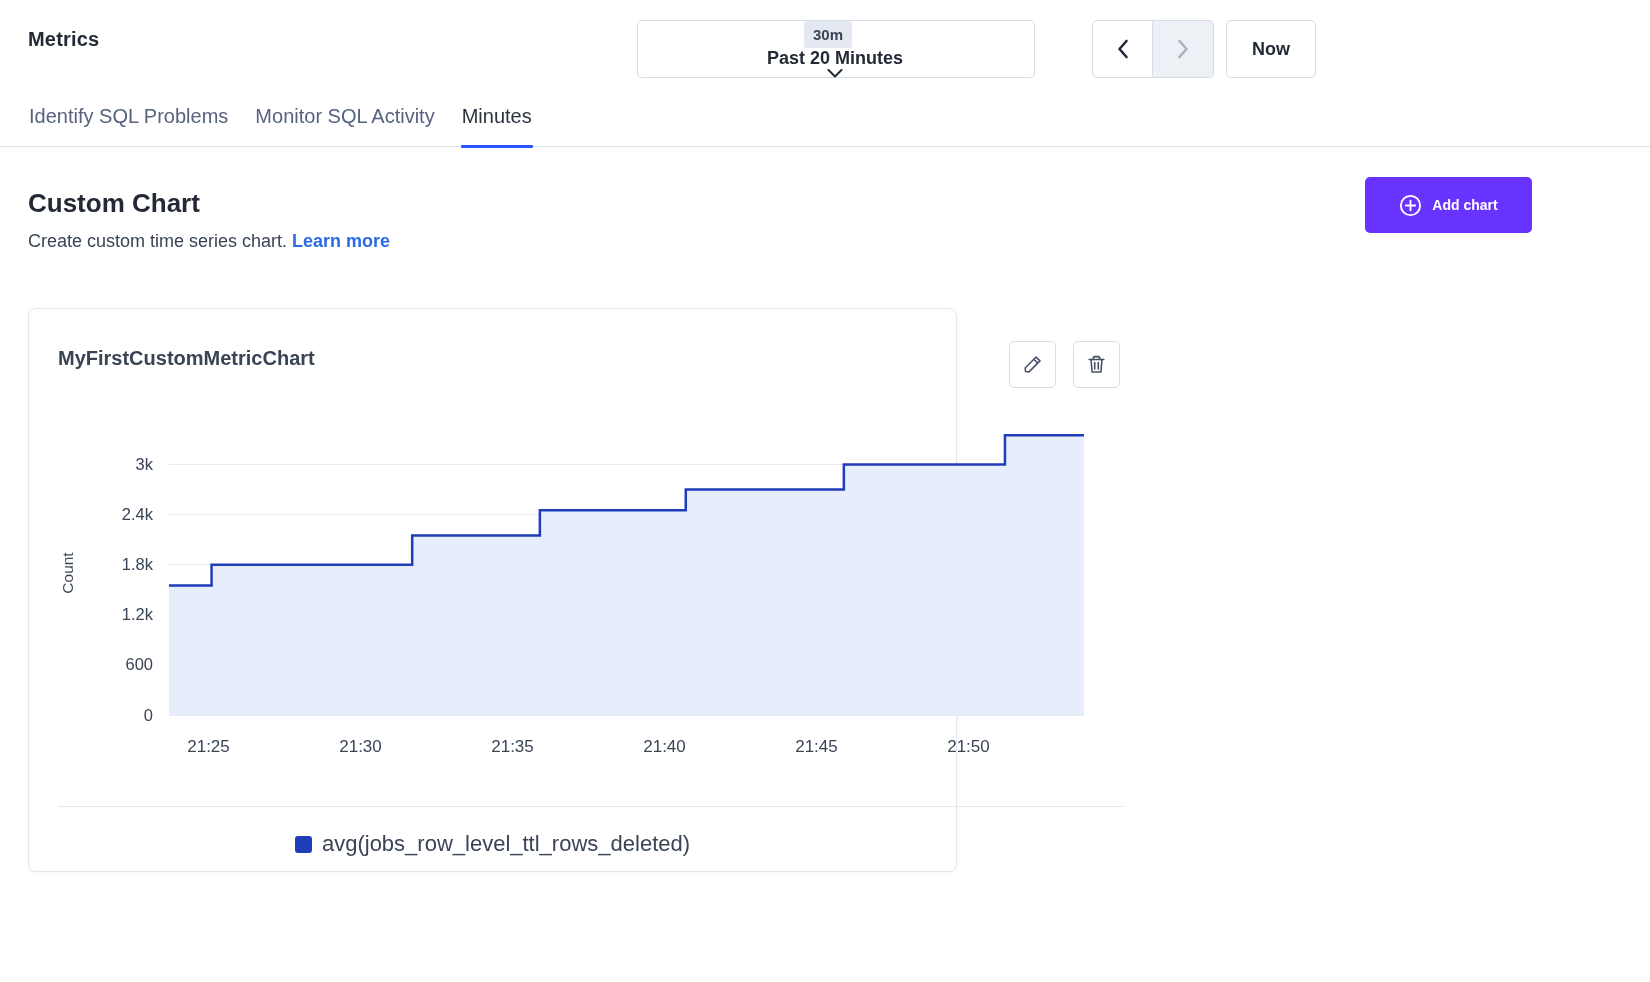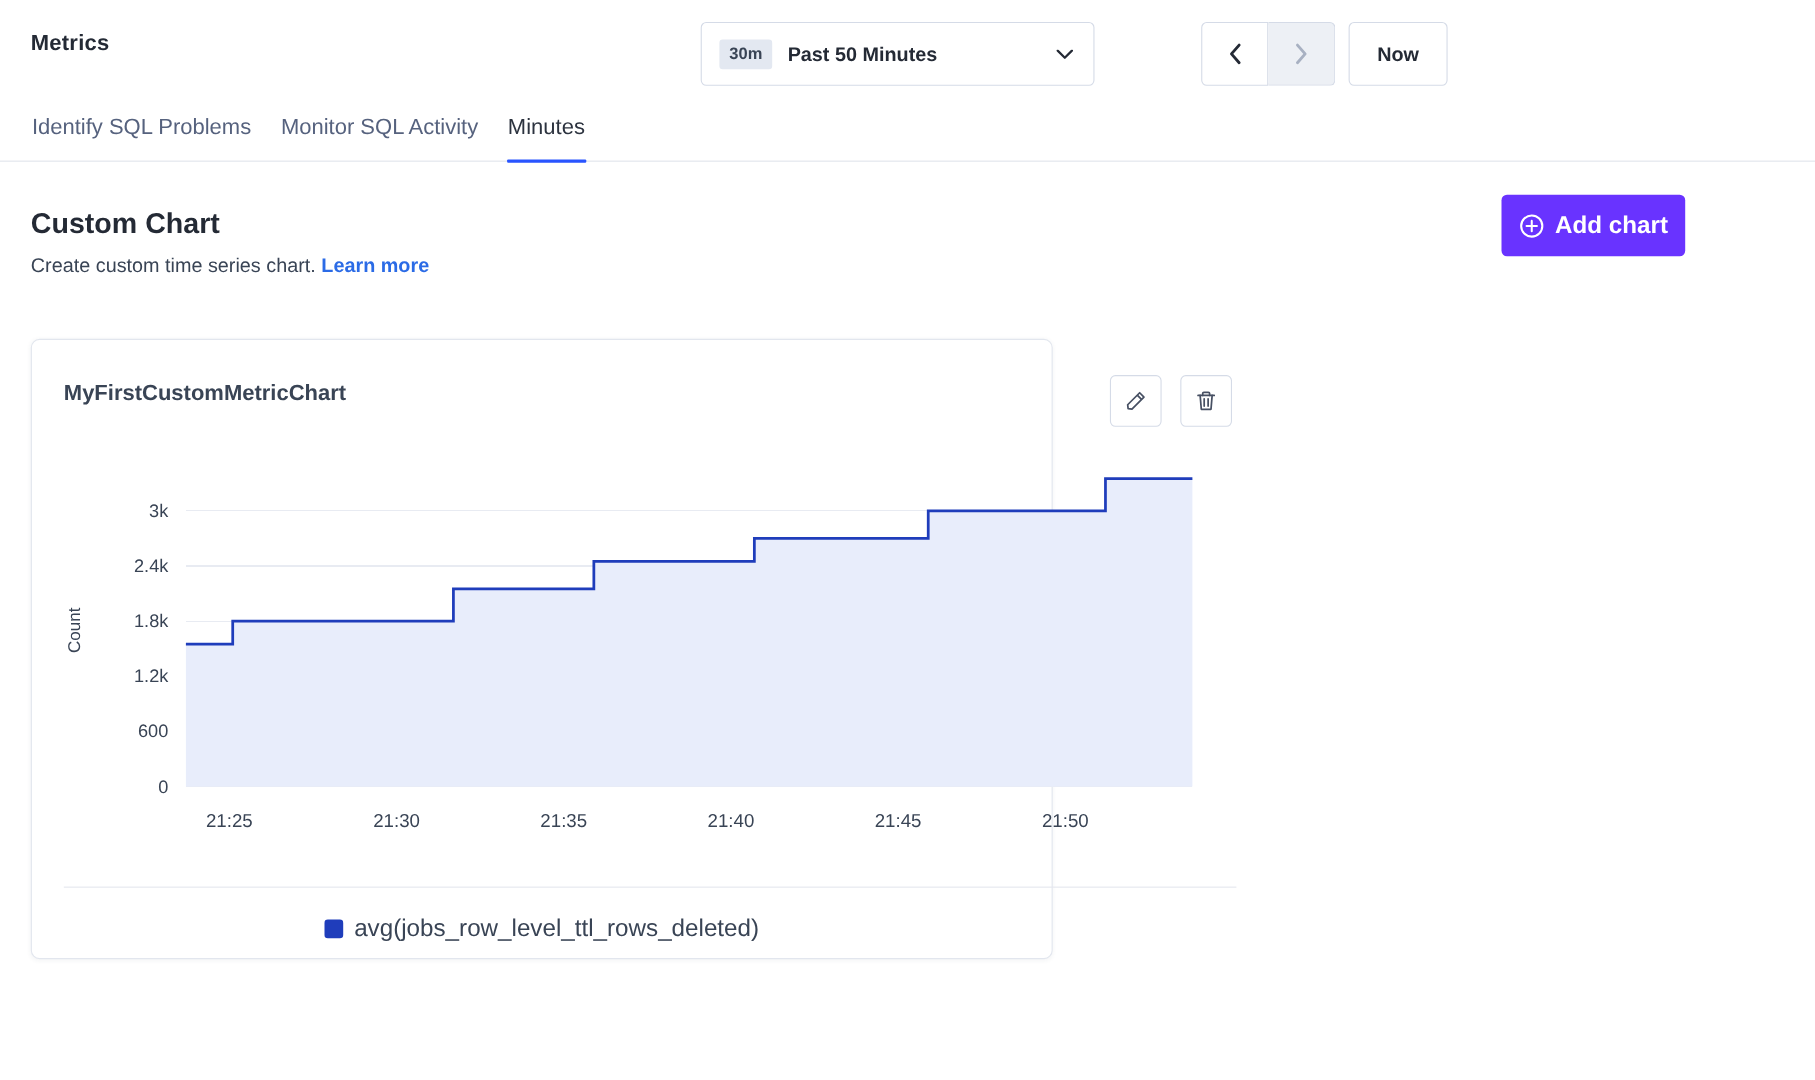--- a/index.html
+++ b/index.html
@@ -12,23 +12,23 @@
   }
   button { font-family: inherit; }
 
   .page-title {
     position: absolute; left: 28px; top: 28px; margin: 0;
     font-size: 20px; font-weight: 700; color: #242a35; letter-spacing: .2px;
   }
 
   
   .time-range {
-    position: absolute; left: 637px; top: 20px; width: 358px; height: 58px;
+    position: absolute; left: 637px; top: 20px; width: 398px; height: 58px;
     border: 1px solid #d5dbe7; border-radius: 5px; background: #fff;
-    display: flex; align-items: center; padding: 0 18px 0 16px; cursor: pointer;
+    display: flex; align-items: center; padding: 0 18px 0 16px; cursor: pointer; flex-direction: column;
   }
   .time-badge {
     background: #e3e8f1; color: #394455; border-radius: 3px;
     font-size: 15px; font-weight: 700; padding: 5px 9px; margin-right: 14px;
   }
   .time-label { flex: 1; font-size: 18px; font-weight: 600; color: #242a35; }
 
   .nav-group { position: absolute; left: 1092px; top: 20px; display: flex; }
   .nav-btn {
     width: 61px; height: 58px; border: 1px solid #d5dbe7; background: #fff;
@@ -66,21 +66,21 @@
   }
   .section-desc {
     position: absolute; left: 28px; top: 231px; margin: 0;
     font-size: 18px; color: #394455;
   }
   .learn-more { color: var(--link, #2b6be6); font-weight: 600; text-decoration: none; cursor: pointer; margin-left: 5px; }
 
   .add-chart-btn {
     position: absolute; left: 1365px; top: 177px; width: 167px; height: 56px;
     background: var(--accent, #6933ff); border: none; border-radius: 5px;
-    color: #fff; font-size: 22px; font-weight: 600;
+    color: #fff; font-size: 14px; font-weight: 600;
     display: flex; align-items: center; justify-content: center; gap: 10px; cursor: pointer;
   }
 
   
   .chart-card {
     position: absolute; left: 28px; top: 308px; width: 929px; height: 564px;
     border: 1px solid #e2e6ee; border-radius: 8px; background: #fff;
     box-shadow: 0 1px 4px rgba(40,50,70,.05);
   }
   .card-title {
@@ -109,21 +109,21 @@
   .legend-swatch { width: 17px; height: 17px; border-radius: 3px; background: #1e40c4; }
   .legend-label { font-size: 22px; color: #394455; }
 </style>
 </head>
 <body>
 
 <h1 class="page-title">Metrics</h1>
 
 <div class="time-range">
   <span class="time-badge">30m</span>
-  <span class="time-label">Past 50 Minutes</span>
+  <span class="time-label">Past 20 Minutes</span>
   <span style="display:flex;">
     <svg width="16" height="9" viewBox="0 0 16 9" fill="none" stroke="#242a35" stroke-width="2" stroke-linecap="round" stroke-linejoin="round">
         <path d="M1.5 1 L8 7.5 L14.5 1"></path>
       </svg>
   </span>
 </div>
 
 <div class="nav-group">
   <button class="nav-btn prev">
     <span style="display:flex;">

